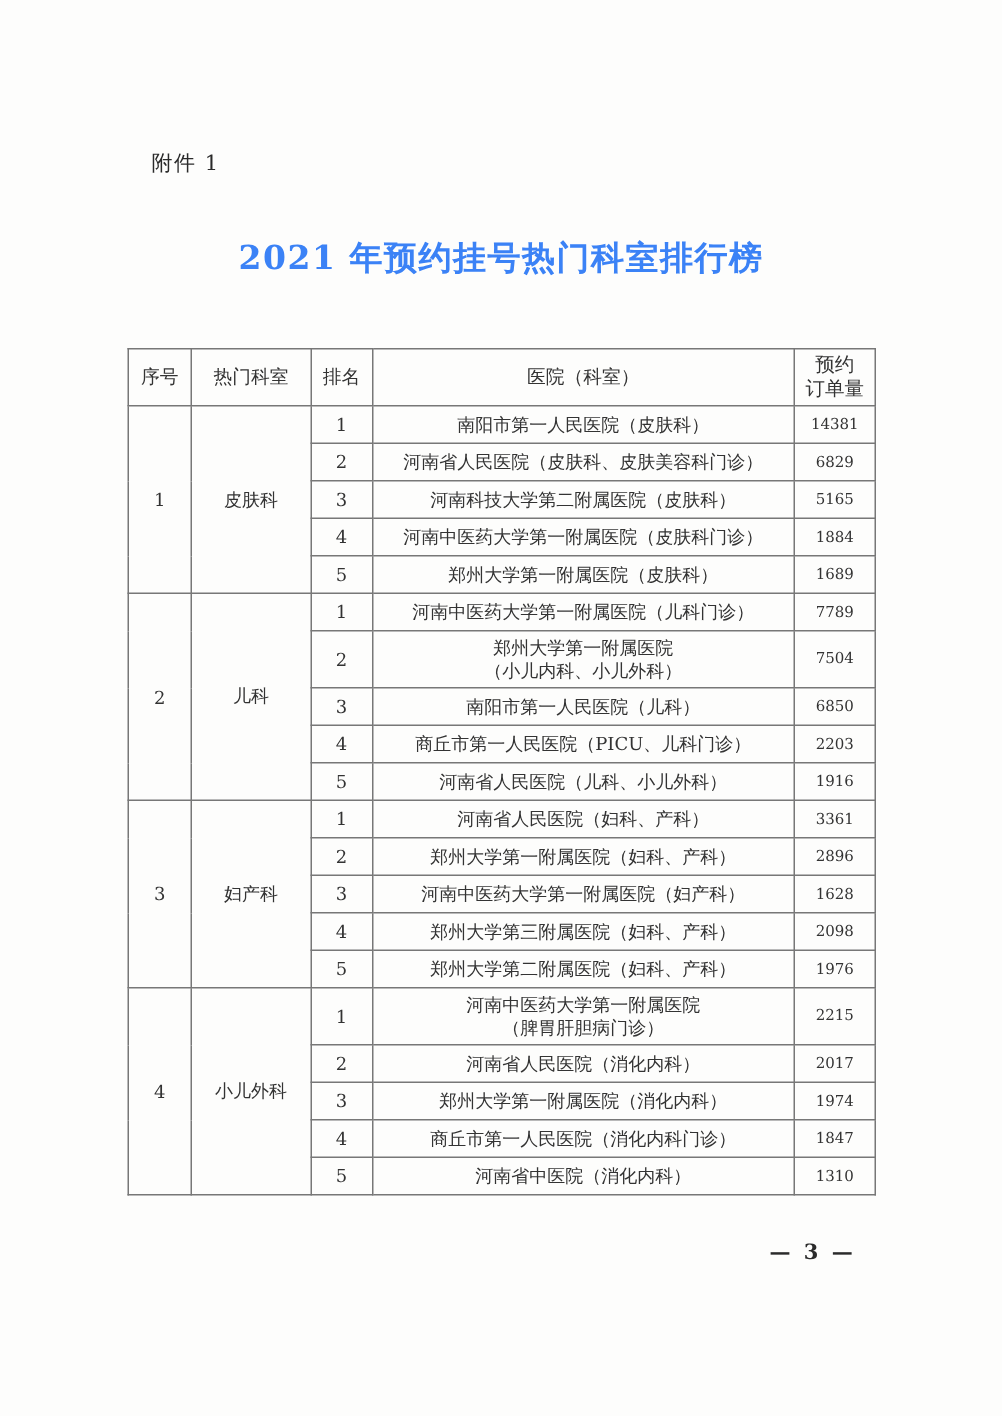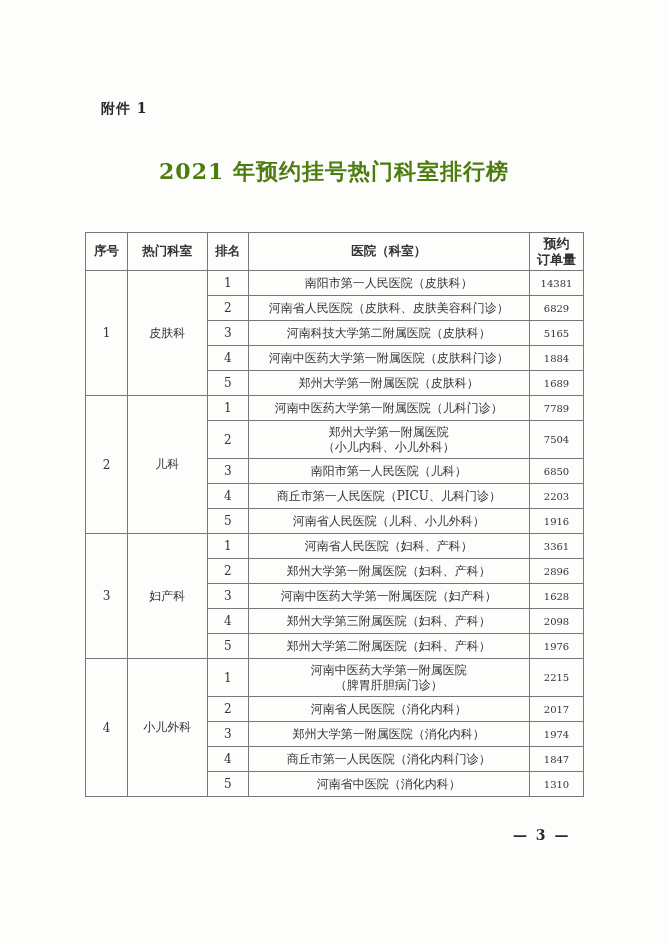--- a/index.html
+++ b/index.html
@@ -1,28 +1,28 @@
 <!DOCTYPE html>
 <html><head>
 <meta charset="utf-8">
 <style>
   html, body { margin:0; padding:0; }
   body {
     width:668px; height:944px; background:#fdfdfc; position:relative; overflow:hidden;
     font-family:"DejaVu Serif","Liberation Serif",serif; color:#2a2a2a;
   }
-  .attach { position:absolute; left:88px; top:100px; font-size:14px; font-weight:bold; letter-spacing:1px;padding-left:13px; }
-  .title { position:absolute; left:0; width:668px; top:157px; text-align:center; font-size:22px; font-weight:bold; letter-spacing:1px; color:#4d7c0f; }
+  .attach { position:absolute; left:88px; top:100px; font-size:14px; font-weight:normal; letter-spacing:1px;padding-left:13px; }
+  .title { position:absolute; left:0; width:668px; top:157px; text-align:center; font-size:22px; font-weight:bold; letter-spacing:1px; color:#3b82f6; }
   table.rank {
     position:absolute; left:85px; top:232px; width:499px;
     border-collapse:collapse; font-size:12px; color:#333;
     border:1.5px solid #555;
   }
   table.rank th, table.rank td { border:1px solid #777; padding:0; text-align:center; vertical-align:middle; }
-  table.rank th { font-weight:bold; font-size:12.5px; height:37px; }
+  table.rank th { font-weight:normal; font-size:12.5px; height:37px; }
   table.rank td { height:24px; }
   table.rank td.tall { height:37px; }
   col.c1{width:42px;} col.c2{width:80px;} col.c3{width:41px;} col.c4{width:282px;} col.c5{width:54px;}
   td.hosp { text-align:left; padding-left:8px; line-height:15px; }
   td.num { font-size:10px; }
   th .h2 { display:block; line-height:16px; font-size:13px; }
   .page { position:absolute; left:513px; top:827px; font-size:14px; font-weight:bold; letter-spacing:2px; }
 </style>
 </head>
 <body>

